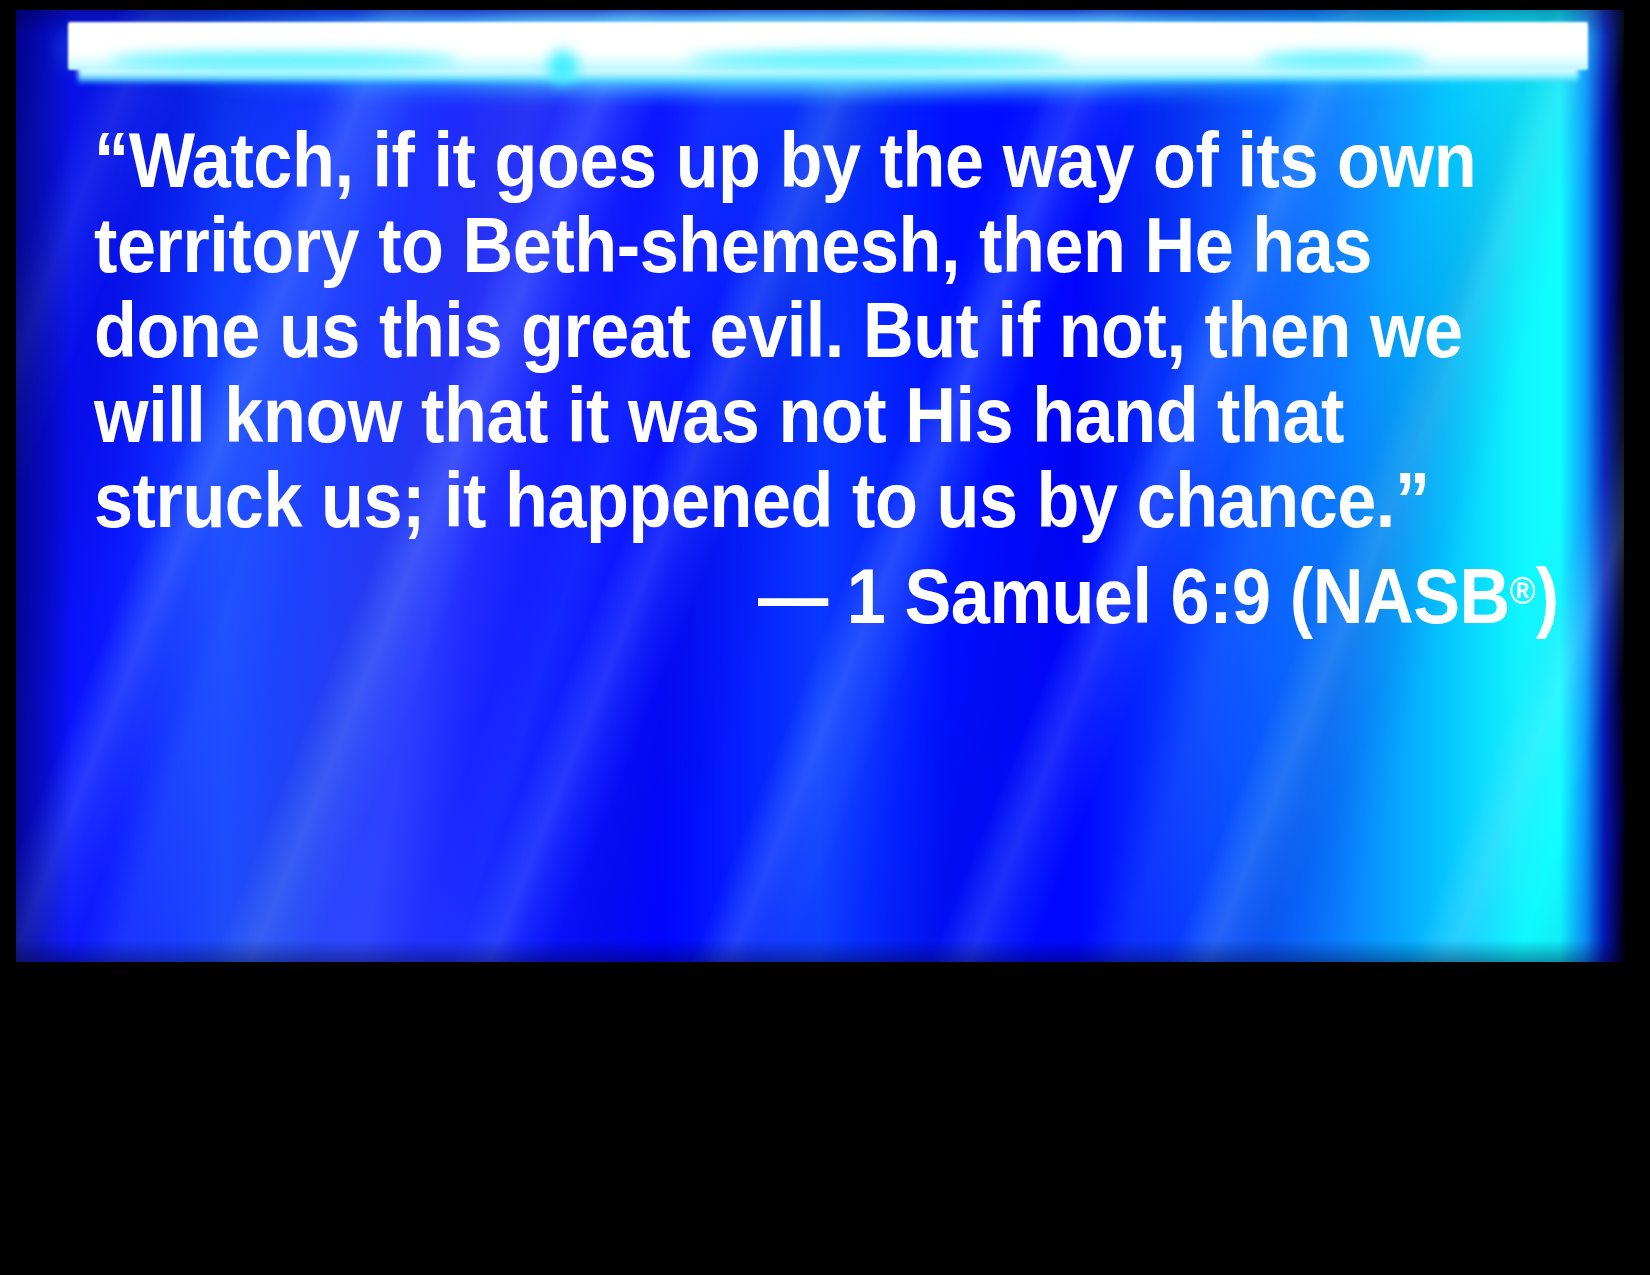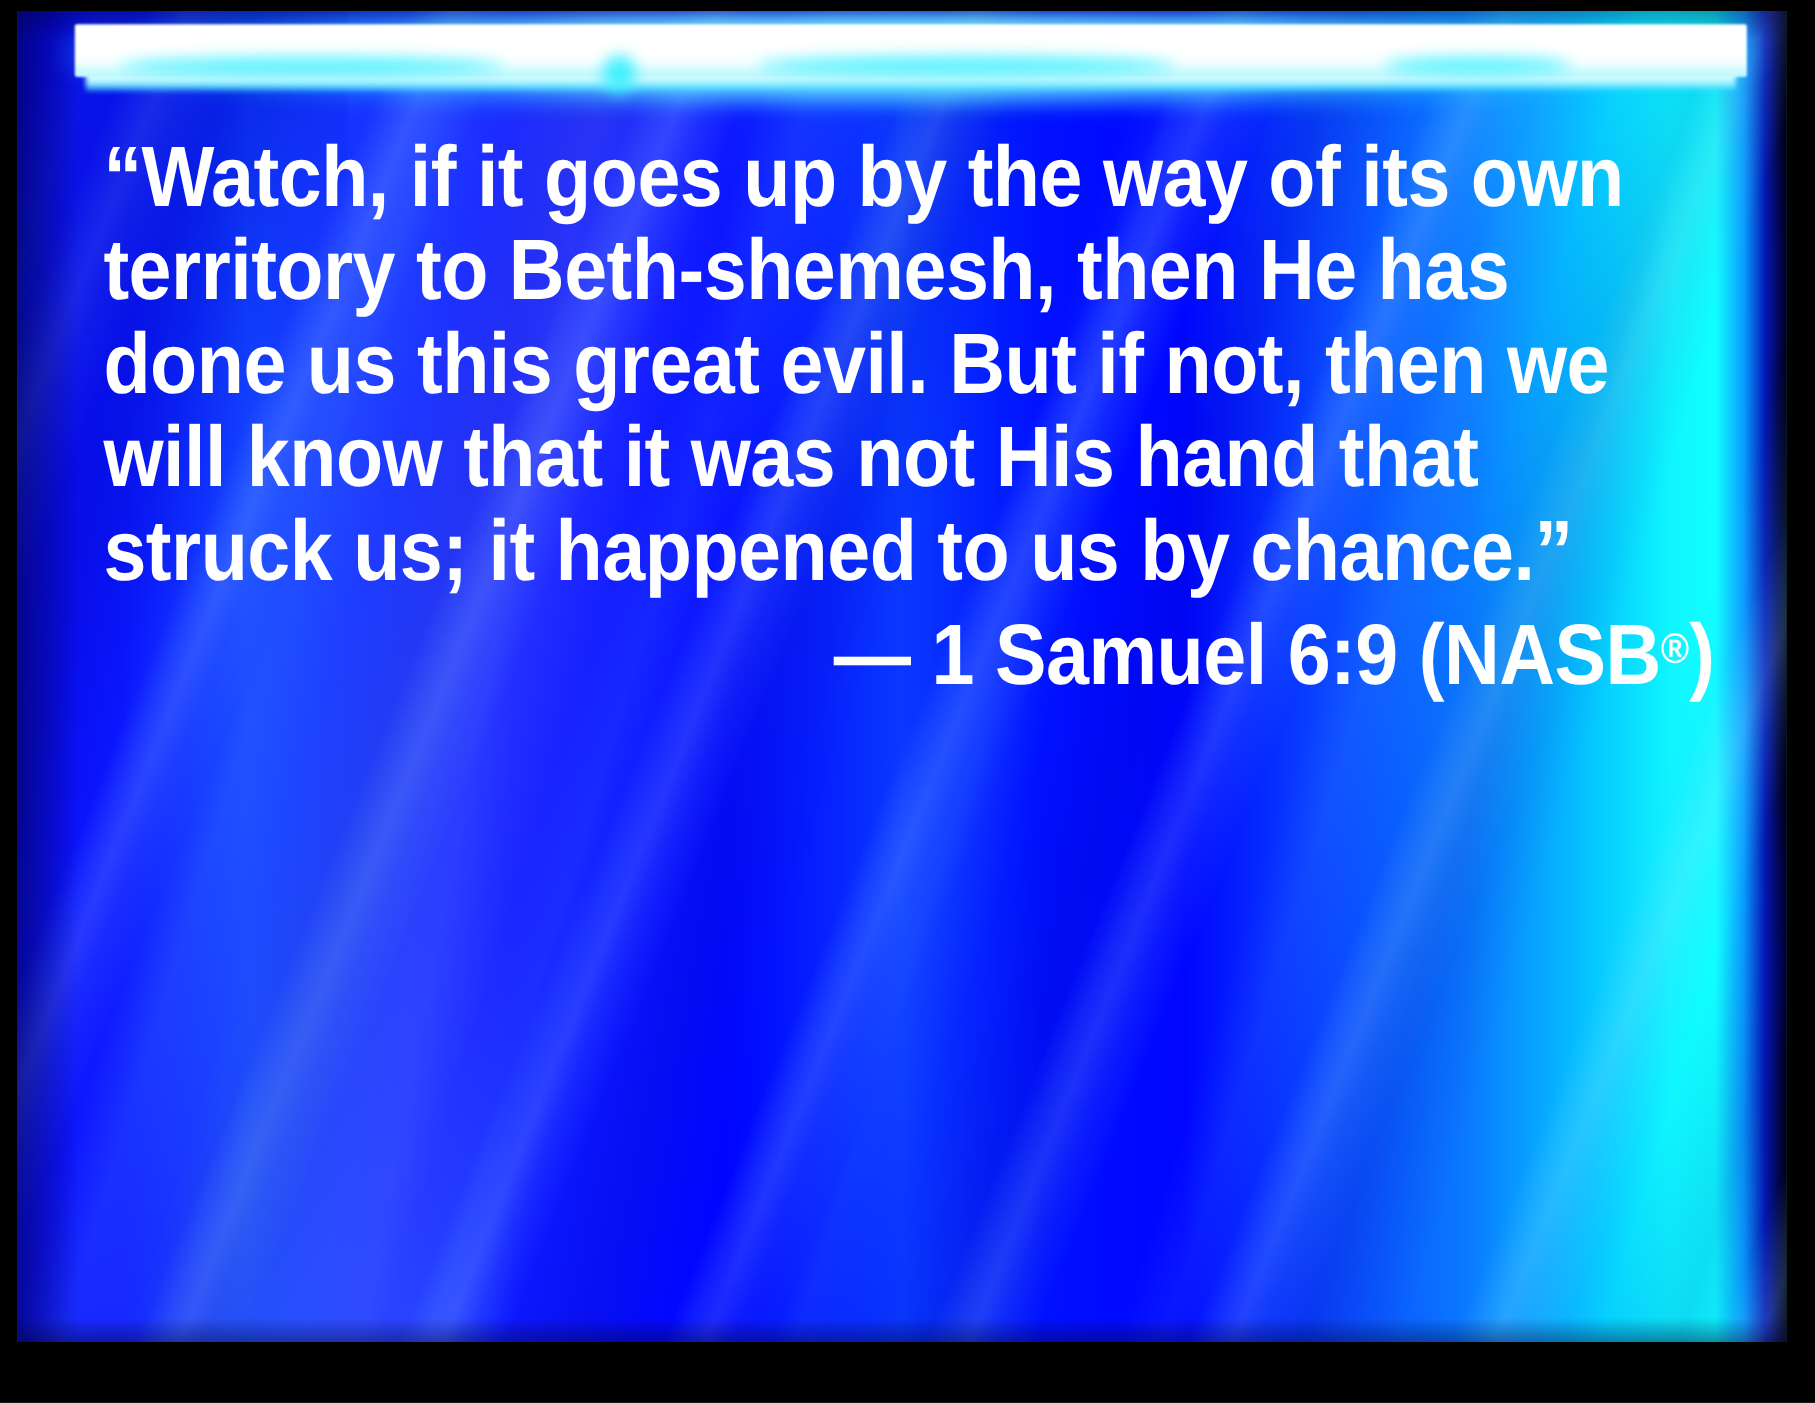--- a/index.html
+++ b/index.html
@@ -26,23 +26,23 @@
     height: 1275px;
     background: #000000;
   }
 
   
   #canvas {
     position: absolute;
     left: 16px;
     top: 10px;
     width: 1608px;
-    height: 1210px;
+    height: 952px;
     overflow: hidden;
-    background: #0c4a6e;
+    background: #d946ef;
   }
 
   
   .bg-base {
     position: absolute;
     inset: 0;
     background: linear-gradient(
         to right,
         #0a0cff 0%,
         #0a18ff 6%,

